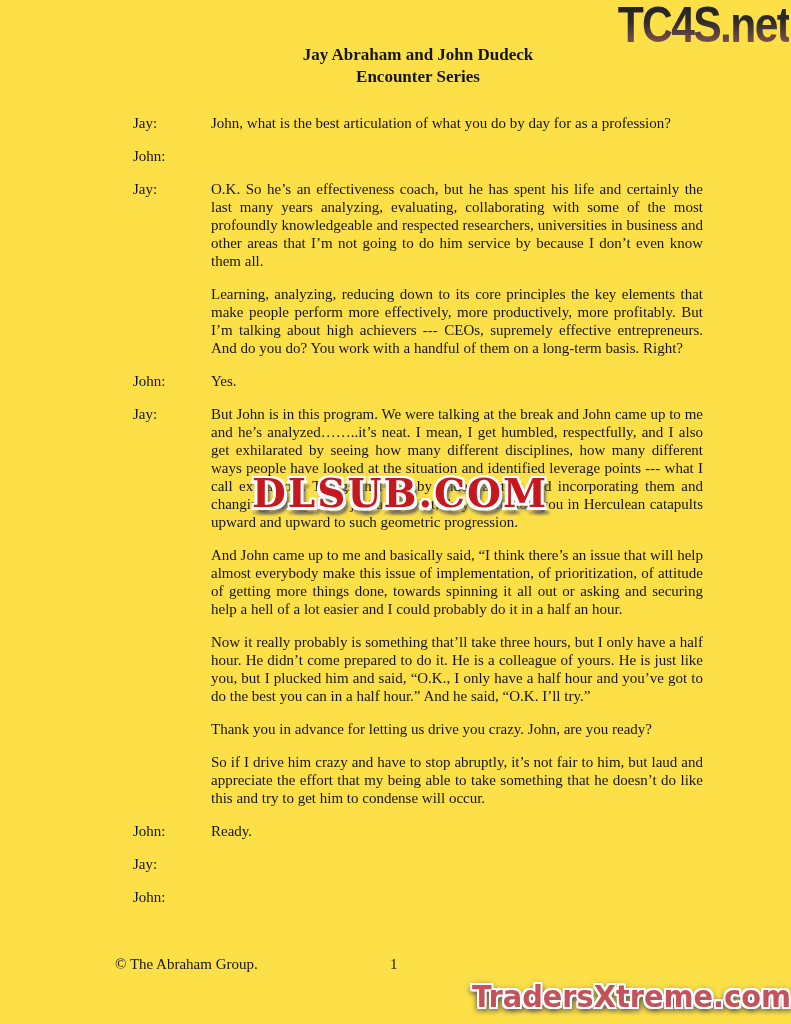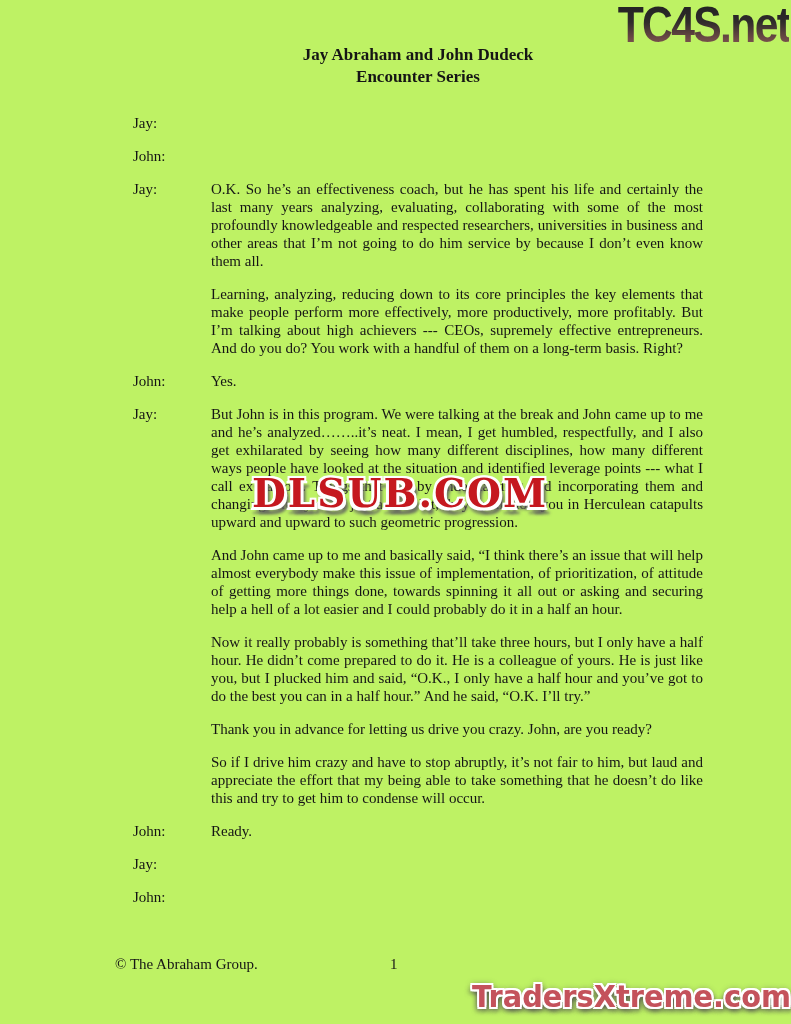--- a/index.html
+++ b/index.html
@@ -1,20 +1,20 @@
 <!DOCTYPE html>
 <html><head>
 <meta charset="utf-8">
 <style>
   html, body { margin: 0; padding: 0; background: #ffffff; }
   .page {
     position: relative;
     width: 791px;
     height: 1024px;
-    background: #bef264;
+    background: #fde047;
     overflow: hidden;
     font-family: "Liberation Serif", serif;
     color: #151515;
   }
   .content {
     position: absolute;
     left: 105px;
     top: 44px;
     width: 570px;
     margin-left: 28px;
@@ -112,20 +112,23 @@
   <div class="wm-top">TC4S.net</div>
 
   <div class="content">
     <div class="title-block">
       <div>Jay Abraham and John Dudeck</div>
       <div>Encounter Series</div>
     </div>
     <div class="dialogue">
         <div class="entry">
           <div class="speaker">Jay:</div>
+          <div class="speech">
+            <p class="para">John, what is the best articulation of what you do by day for as a profession?</p>
+          </div>
         </div>
         <div class="entry">
           <div class="speaker">John:</div>
         </div>
         <div class="entry">
           <div class="speaker">Jay:</div>
           <div class="speech">
             <p class="para">O.K.  So he’s an effectiveness coach, but he has spent his life and certainly the last many years analyzing, evaluating, collaborating with some of the most profoundly knowledgeable and respected researchers, universities in business and other areas that I’m not going to do him service by because I don’t even know them all.</p>
             <p class="para">Learning, analyzing, reducing down to its core principles the key elements that make people perform more effectively, more productively, more profitably.  But I’m talking about high achievers --- CEOs, supremely effective entrepreneurs.  And do you do?  You work with a handful of them on a long-term basis.  Right?</p>
           </div>

